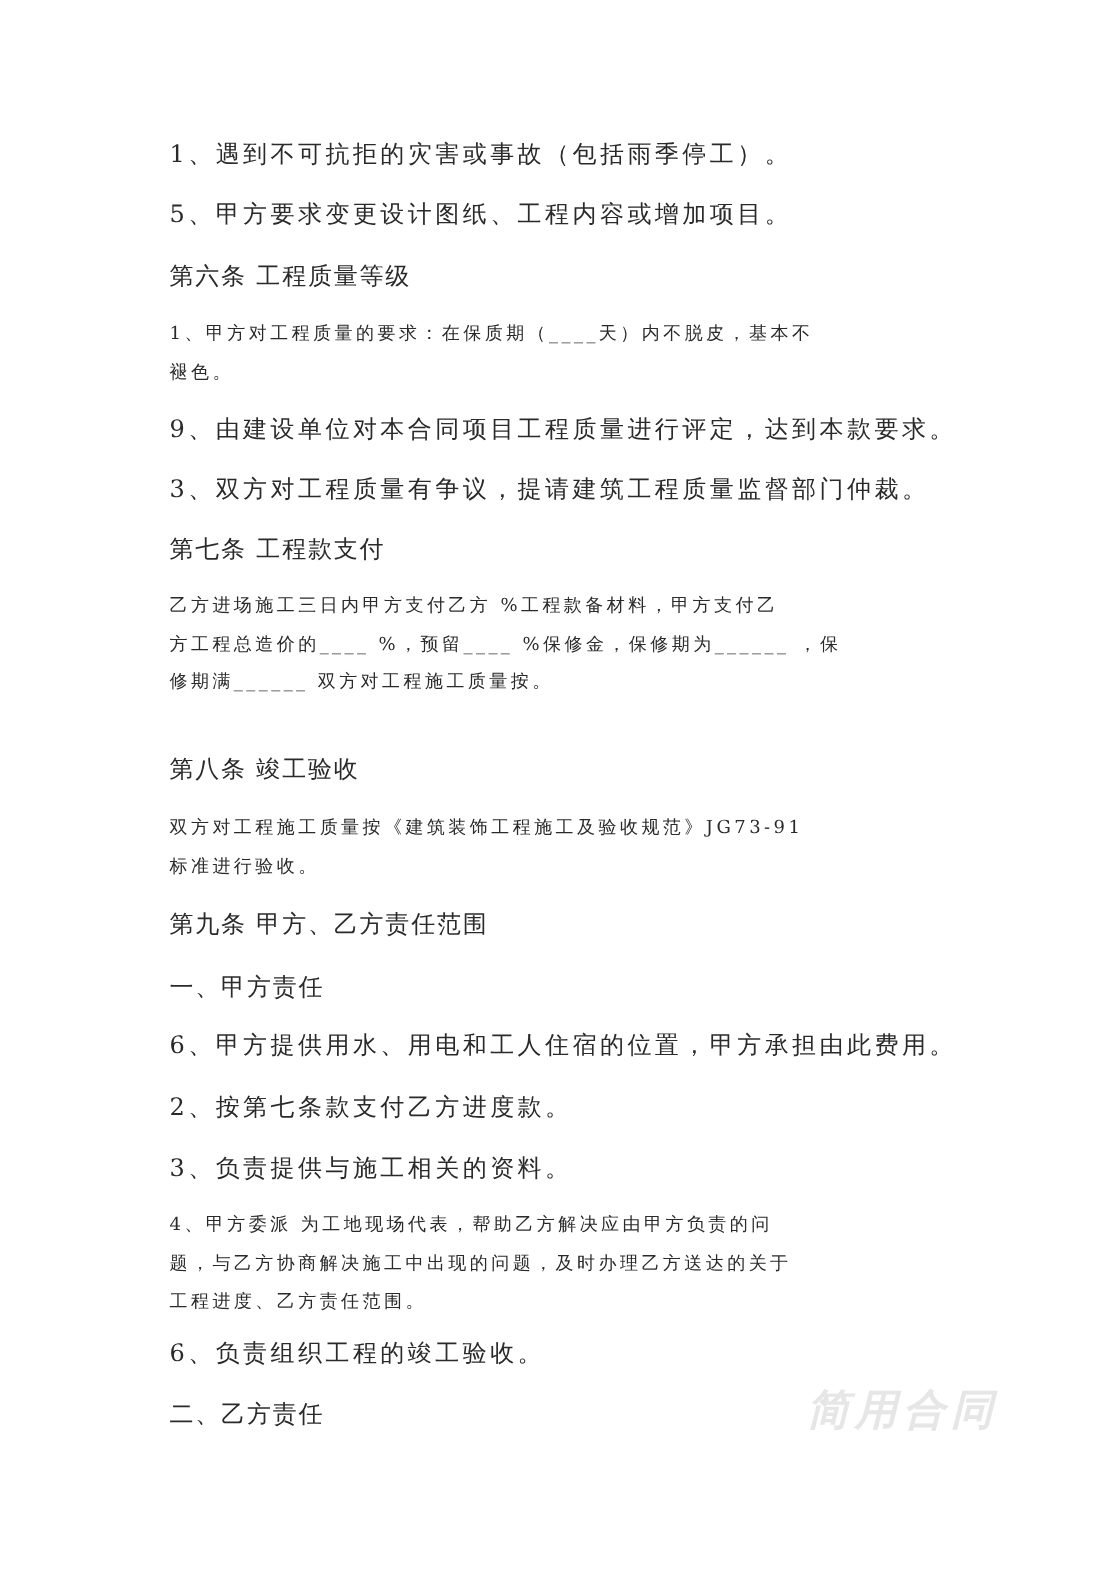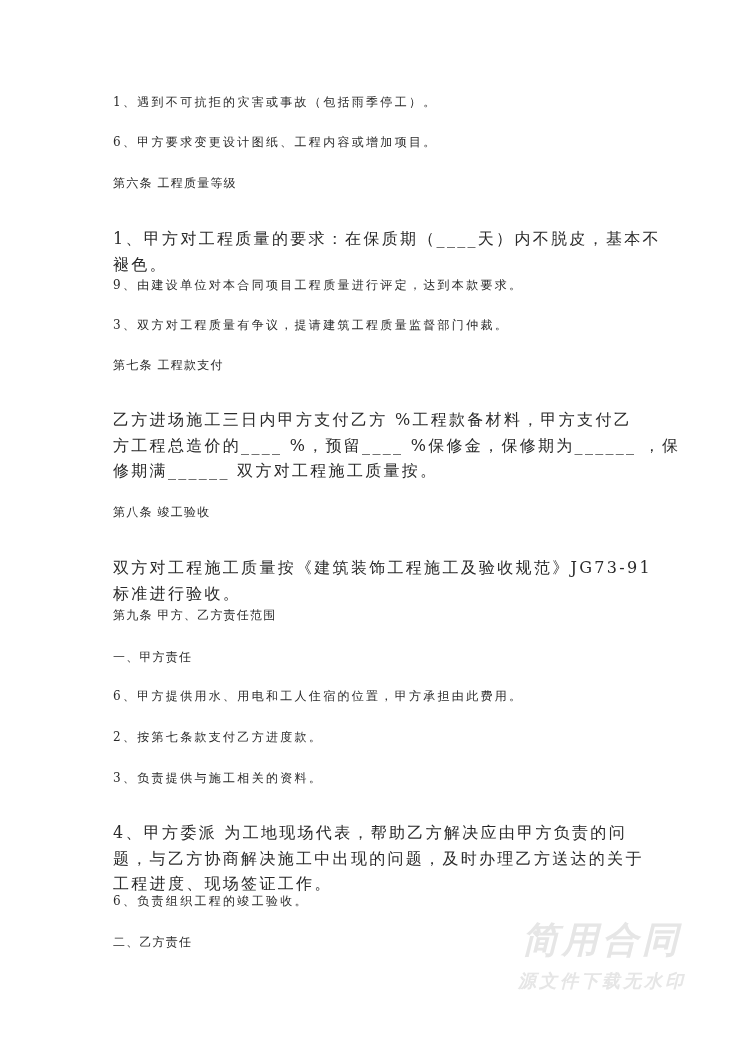--- a/index.html
+++ b/index.html
@@ -17,34 +17,33 @@
     }
     .page {
       position: absolute;
       left: 113px;
       top: 0;
       width: 520px;
     }
     .line {
       position: absolute;
       left: 0;
-      font-size: 12px;
+      font-size: 16px;
       line-height: 25px;
       white-space: nowrap;
       letter-spacing: 2.3px;
       text-align: right;
     }
     .para {
       position: absolute;
       left: 0;
       width: 520px;
-      font-size: 16px;
+      font-size: 12px;
       line-height: 25.5px;
       letter-spacing: 2.3px;
-      margin-top: 16px;
     }
     .para .row {
       display: block;
       white-space: nowrap;
     }
     .heading {
       letter-spacing: 1.2px;
     }
     .watermark {
       position: absolute;
@@ -52,39 +51,39 @@
       top: 918px;
       width: 180px;
       text-align: center;
       color: #e6e6e6;
       font-family: "DejaVu Sans", "Liberation Sans", sans-serif;
       font-weight: bold;
       font-style: italic;
     }
     .watermark .wm-main {
       display: block;
-      font-size: 36px;
+      font-size: 28px;
       line-height: 44px;
       letter-spacing: 4px;
     }
     .watermark .wm-sub {
       display: block;
       font-size: 18px;
       line-height: 26px;
       letter-spacing: 3px;
       margin-top: 6px;
     }
   </style>
 </head>
 <body>
 
 <div class="page">
 
   <div class="line" style="top:90px">1、遇到不可抗拒的灾害或事故（包括雨季停工）。</div>
-  <div class="line" style="top:130px">6、甲方要求变更设计图纸、工程内容或增加项目。</div>
+  <div class="line" style="top:130px">5、甲方要求变更设计图纸、工程内容或增加项目。</div>
 
   <div class="line heading" style="top:171px">第六条 工程质量等级</div>
 
   <div class="para" style="top:210px">
     <span class="row">1、甲方对工程质量的要求：在保质期（____天）内不脱皮，基本不</span>
     <span class="row">褪色。</span>
   </div>
 
   <div class="line" style="top:273px">9、由建设单位对本合同项目工程质量进行评定，达到本款要求。</div>
   <div class="line" style="top:313px">3、双方对工程质量有争议，提请建筑工程质量监督部门仲裁。</div>
@@ -108,25 +107,24 @@
 
   <div class="line heading" style="top:645px">一、甲方责任</div>
 
   <div class="line" style="top:684px">6、甲方提供用水、用电和工人住宿的位置，甲方承担由此费用。</div>
   <div class="line" style="top:725px">2、按第七条款支付乙方进度款。</div>
   <div class="line" style="top:766px">3、负责提供与施工相关的资料。</div>
 
   <div class="para" style="top:804px">
     <span class="row">4、甲方委派 为工地现场代表，帮助乙方解决应由甲方负责的问</span>
     <span class="row">题，与乙方协商解决施工中出现的问题，及时办理乙方送达的关于</span>
-    <span class="row">工程进度、现场签证工作。</span>
+    <span class="row">工程进度、乙方责任范围。</span>
   </div>
 
   <div class="line" style="top:889px">6、负责组织工程的竣工验收。</div>
 
   <div class="line heading" style="top:930px">二、乙方责任</div>
 
 </div>
 
 <div class="watermark">
   <span class="wm-main">简用合同</span>
-  <span class="wm-sub">源文件下载无水印</span>
 </div>
 
 </body></html>

